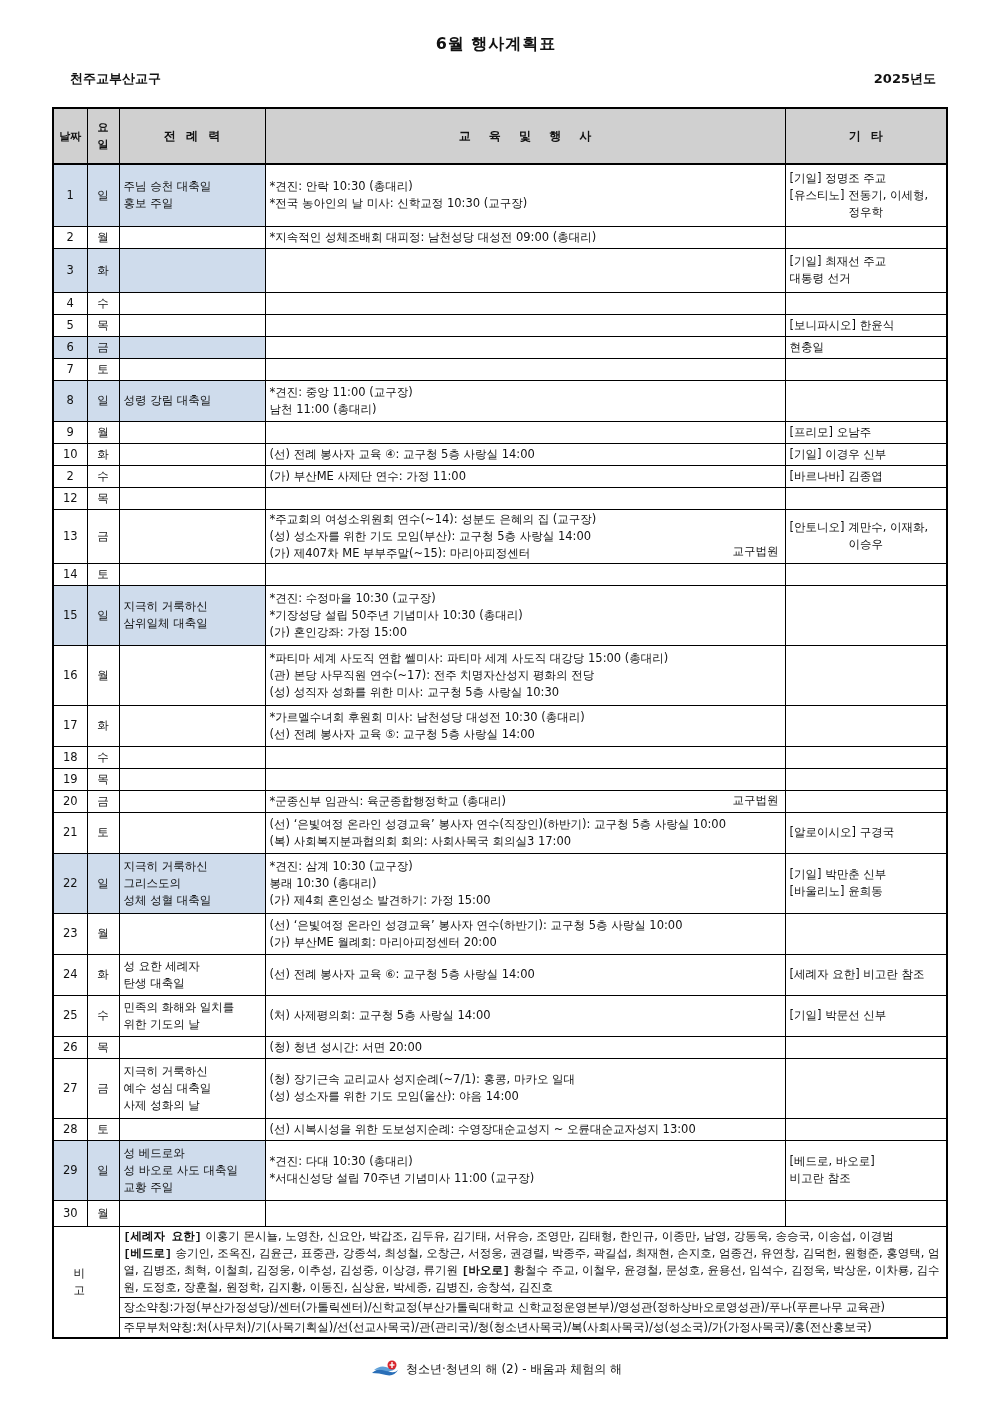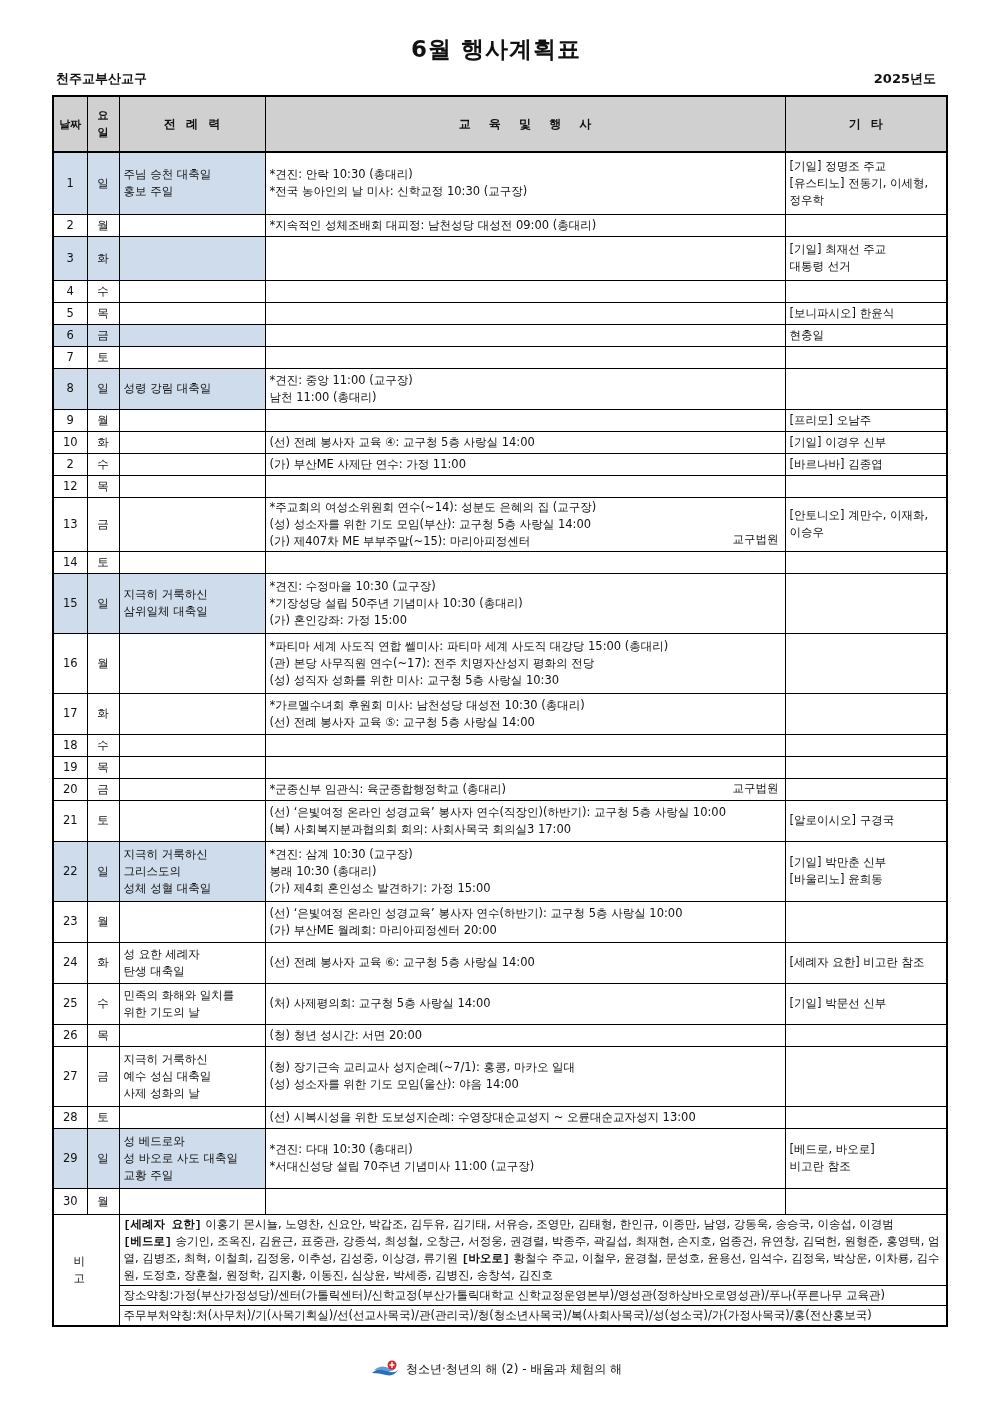--- a/index.html
+++ b/index.html
@@ -1,29 +1,29 @@
 <!DOCTYPE html>
 <html><head>
 <meta charset="utf-8">
 <style>
   html, body { margin: 0; padding: 0; background: #ffffff; }
   body { width: 992px; height: 1403px; position: relative; font-family: "DejaVu Sans", sans-serif; color: #111; }
-  .title { position: absolute; top: 34px; left: 0; width: 992px; text-align: center; font-size: 23px; font-weight: bold; letter-spacing: 1px; }
-  .org { position: absolute; top: 70px; left: 56px; font-size: 13px; font-weight: bold; }
+  .title { position: absolute; top: 34px; left: 0; width: 992px; text-align: center; font-size: 16px; font-weight: bold; letter-spacing: 1px; }
+  .org { position: absolute; top: 70px; left: 70px; font-size: 13px; font-weight: bold; }
   .year { position: absolute; top: 70px; right: 56px; font-size: 13px; font-weight: bold; }
-  table.sched { position: absolute; top: 95px; left: 52px; width: 894px; border-collapse: collapse; table-layout: fixed; border: 2px solid #000; font-size: 11.5px; }
+  table.sched { position: absolute; top: 107px; left: 52px; width: 894px; border-collapse: collapse; table-layout: fixed; border: 2px solid #000; font-size: 11.5px; }
   table.sched td, table.sched th { border: 1px solid #000; padding: 1px 4px; vertical-align: middle; line-height: 17px; }
   table.sched th { background: #d0d0d0; font-weight: bold; font-size: 12px; height: 21px; border-bottom: 2px solid #000; text-align: center; }
   td.num, td.dow { text-align: center; padding: 0; }
   td.lit { white-space: pre-line; }
   td.edu { white-space: pre-line; position: relative; }
   td.etc { white-space: pre-line; }
   tr.blue td.num, tr.blue td.dow, tr.blue td.lit { background: #cfdcec; }
   .right-note { position: absolute; right: 6px; bottom: 3px; }
-  .etc-center { display: block; }
+  .etc-center { text-align: center; display: block; }
   td.notes-label { text-align: center; letter-spacing: 14px; padding-left: 14px; margin-top: 32px; }
   td.notes-body { font-size: 11.5px; line-height: 18px; }
   .bold { font-weight: bold; font-family: Liberation Mono, monospace; }
   .footer { position: absolute; top: 1360px; left: 0; width: 992px; text-align: center; font-size: 12px; display: flex; justify-content: center; align-items: center; gap: 6px; }
   .logo { width: 30px; height: 18px; position: relative; display: inline-block; }
 </style>
 </head>
 <body>
 
 <div class="title">6월 행사계획표</div>

